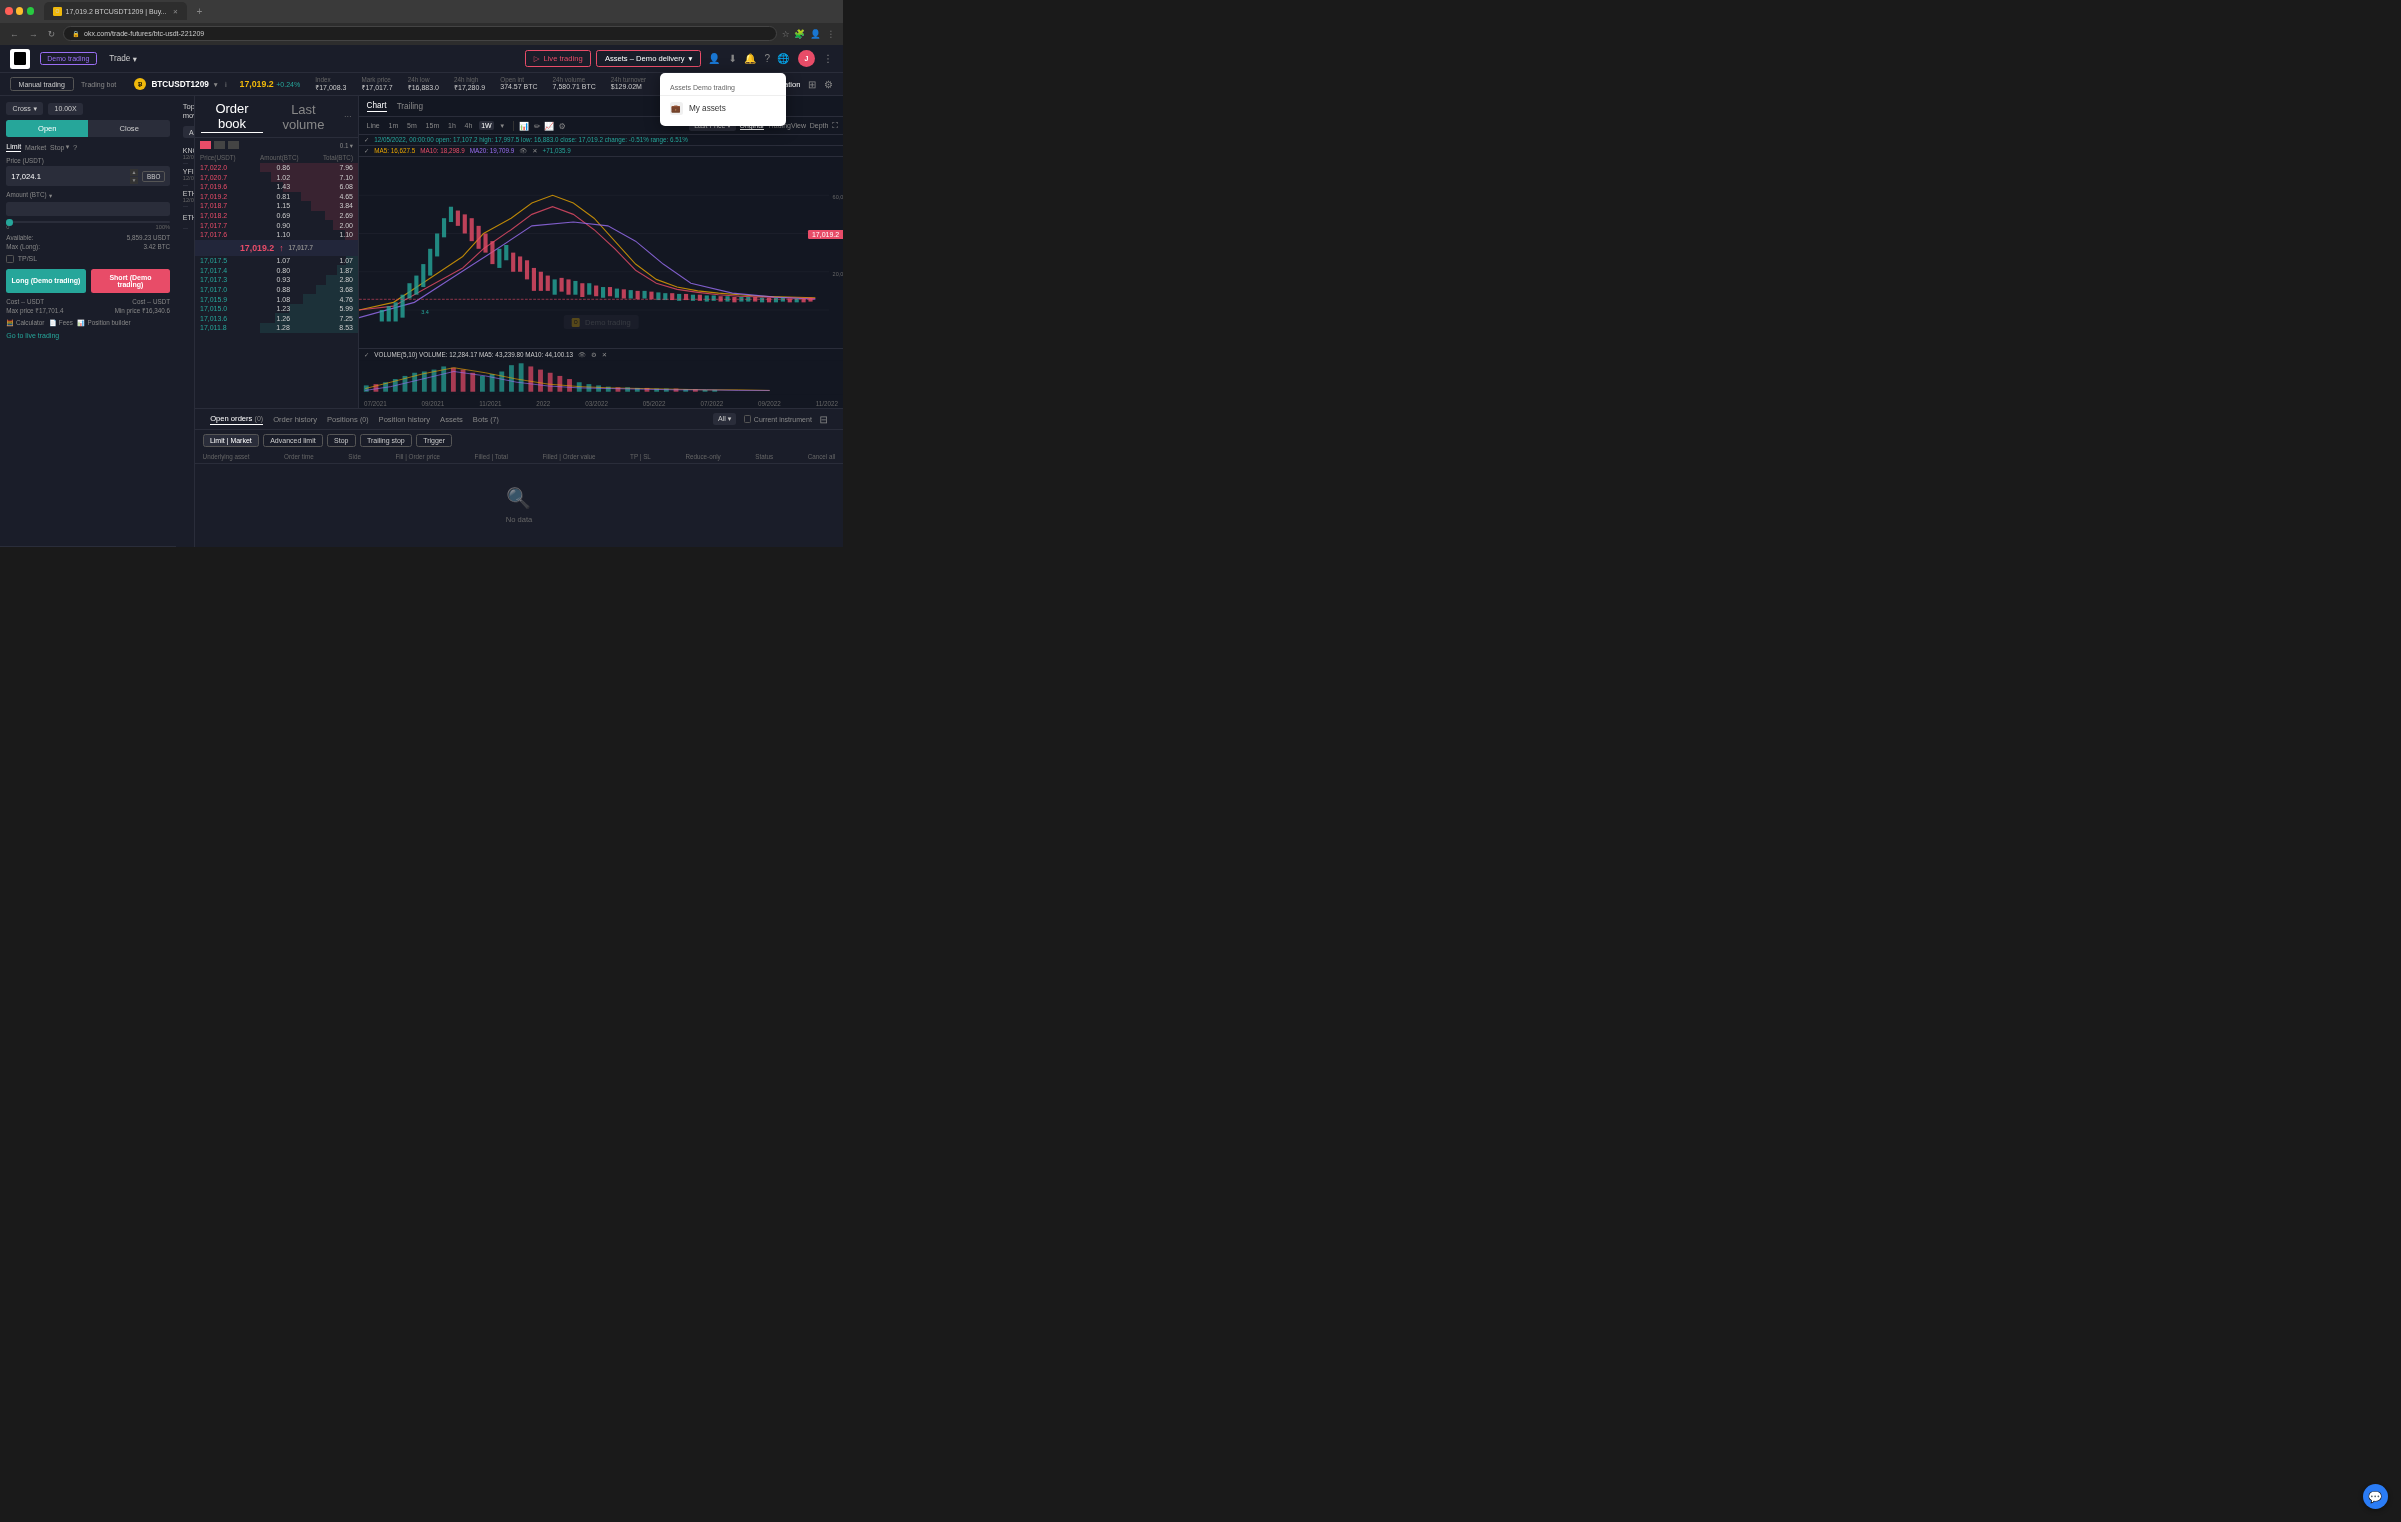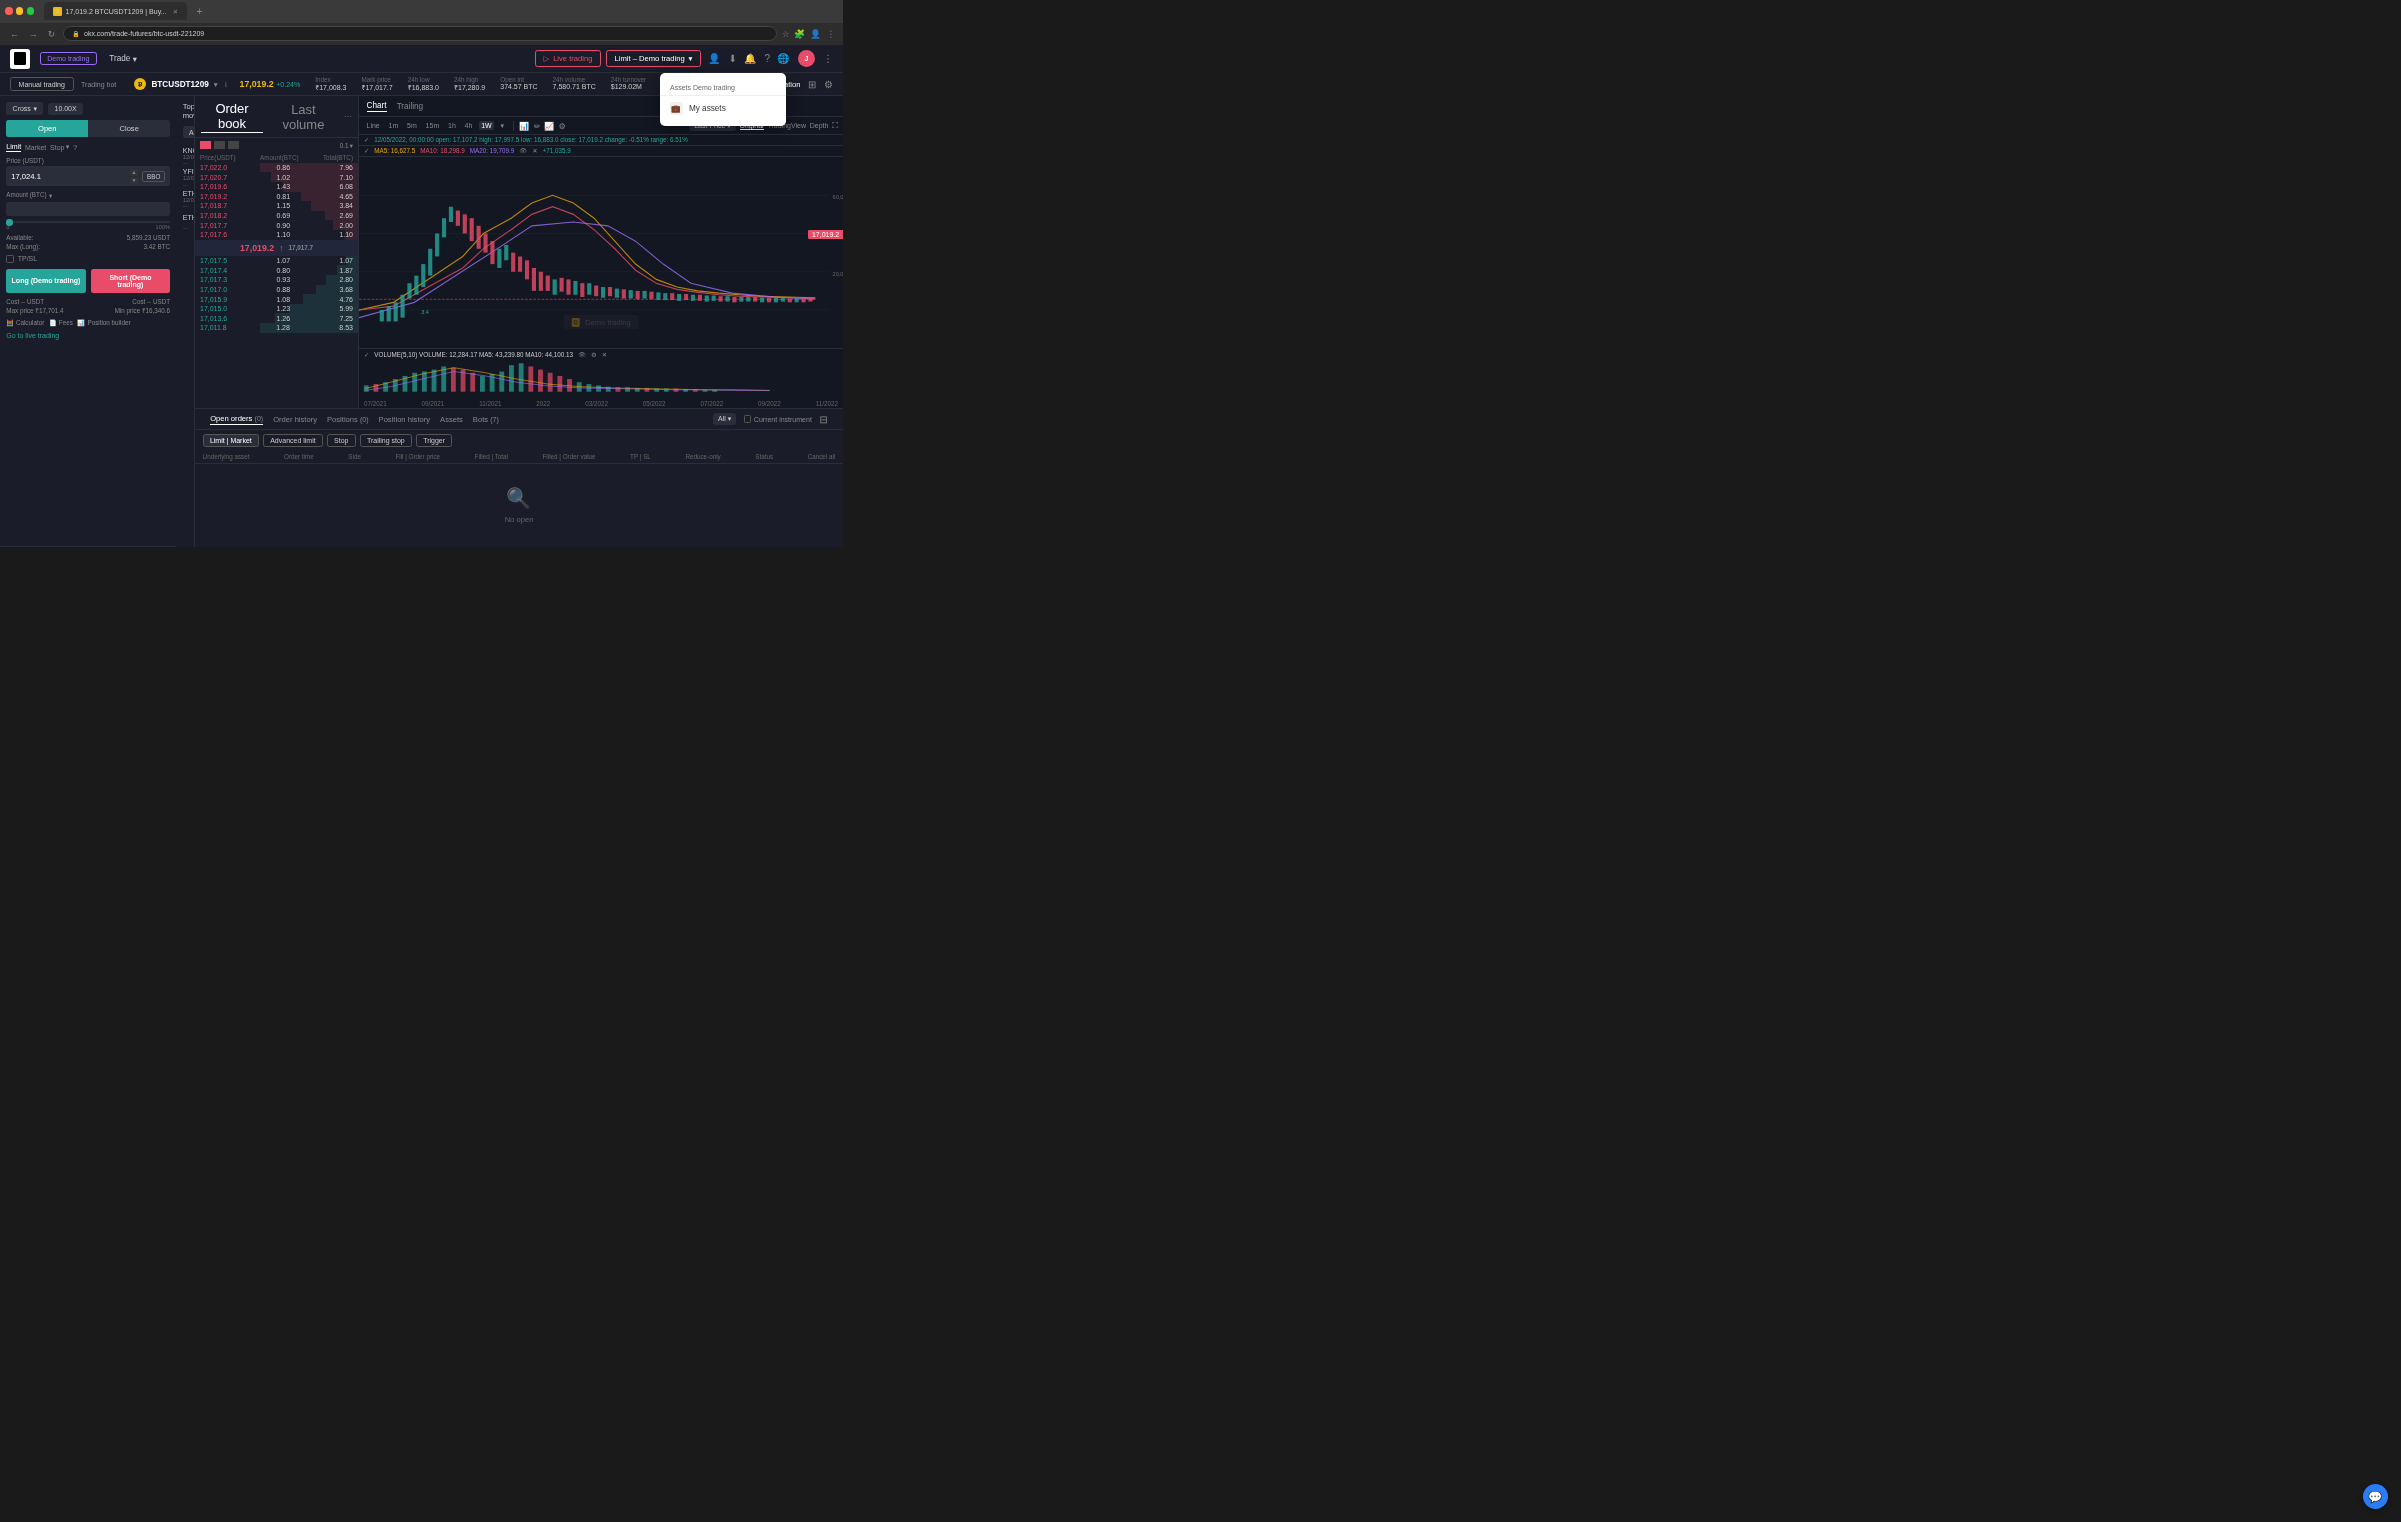--- a/index.html
+++ b/index.html
@@ -687,21 +687,21 @@
     <div class="trade-menu">
       <span>Trade</span>
       <span>▾</span>
     </div>
     <div class="nav-spacer"></div>
     <button class="live-trading-btn">
       <span>▷</span>
       <span>Live trading</span>
     </button>
     <button class="assets-demo-btn">
-      <span>Limit – Demo trading</span>
+      <span>Assets – Demo delivery</span>
       <span>▾</span>
     </button>
     <div class="nav-icons">
       <button class="nav-icon-btn">👤</button>
       <button class="nav-icon-btn">⬇</button>
       <button class="nav-icon-btn">🔔</button>
       <button class="nav-icon-btn">?</button>
       <button class="nav-icon-btn">🌐</button>
       <div class="avatar-btn">J</div>
       <button class="nav-icon-btn">⋮</button>
@@ -1306,21 +1306,21 @@
           <span>Fill | Order price</span>
           <span>Filled | Total</span>
           <span>Filled | Order value</span>
           <span>TP | SL</span>
           <span>Reduce-only</span>
           <span>Status</span>
           <span>Cancel all</span>
         </div>
         <div class="no-data-area">
           <div class="no-data-icon">🔍</div>
-          <span class="no-data-text">No open</span>
+          <span class="no-data-text">No data</span>
         </div>
       </div>
     </div>
   </div>
 </div>
 
 <div style="position:fixed;bottom:12.6px;right:12.6px;width:25px;height:25px;background:#2a7cf6;border-radius:50%;display:flex;align-items:center;justify-content:center;cursor:pointer;z-index:9999;box-shadow:0 1.3px 5px rgba(0,0,0,0.4);">
   <span style="color:#fff;font-size:11.4px;">💬</span>
 </div>
 

